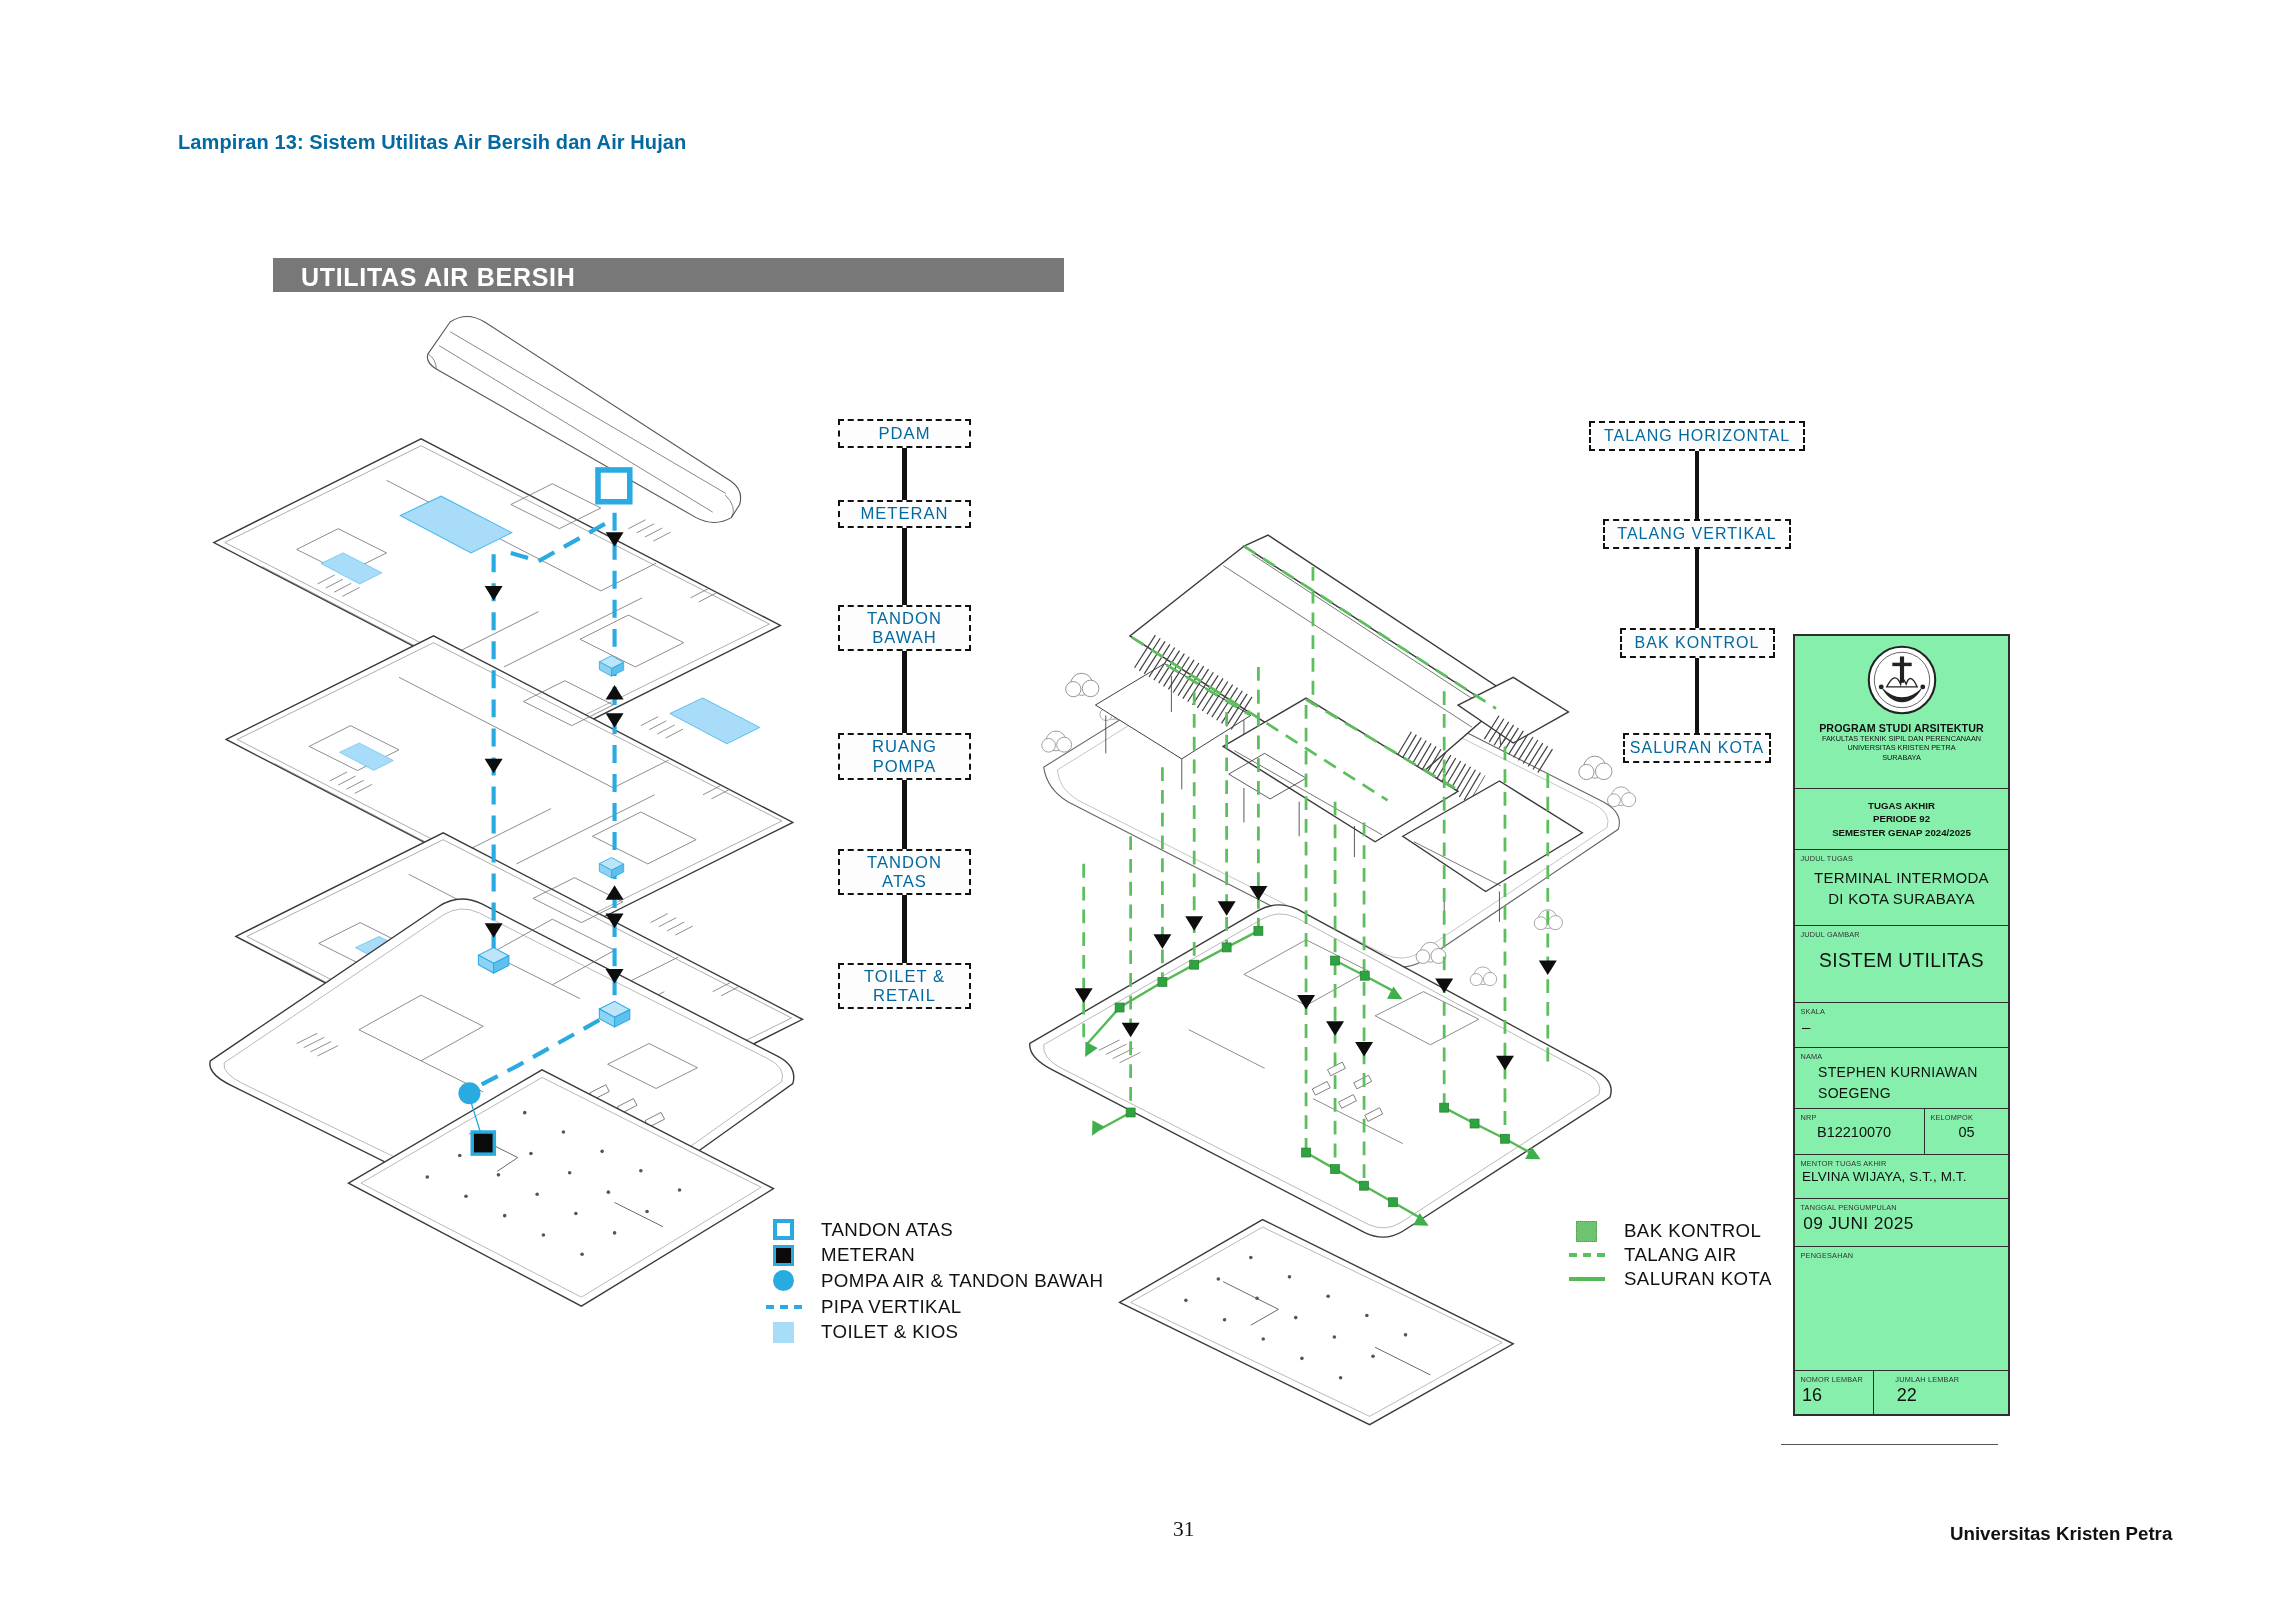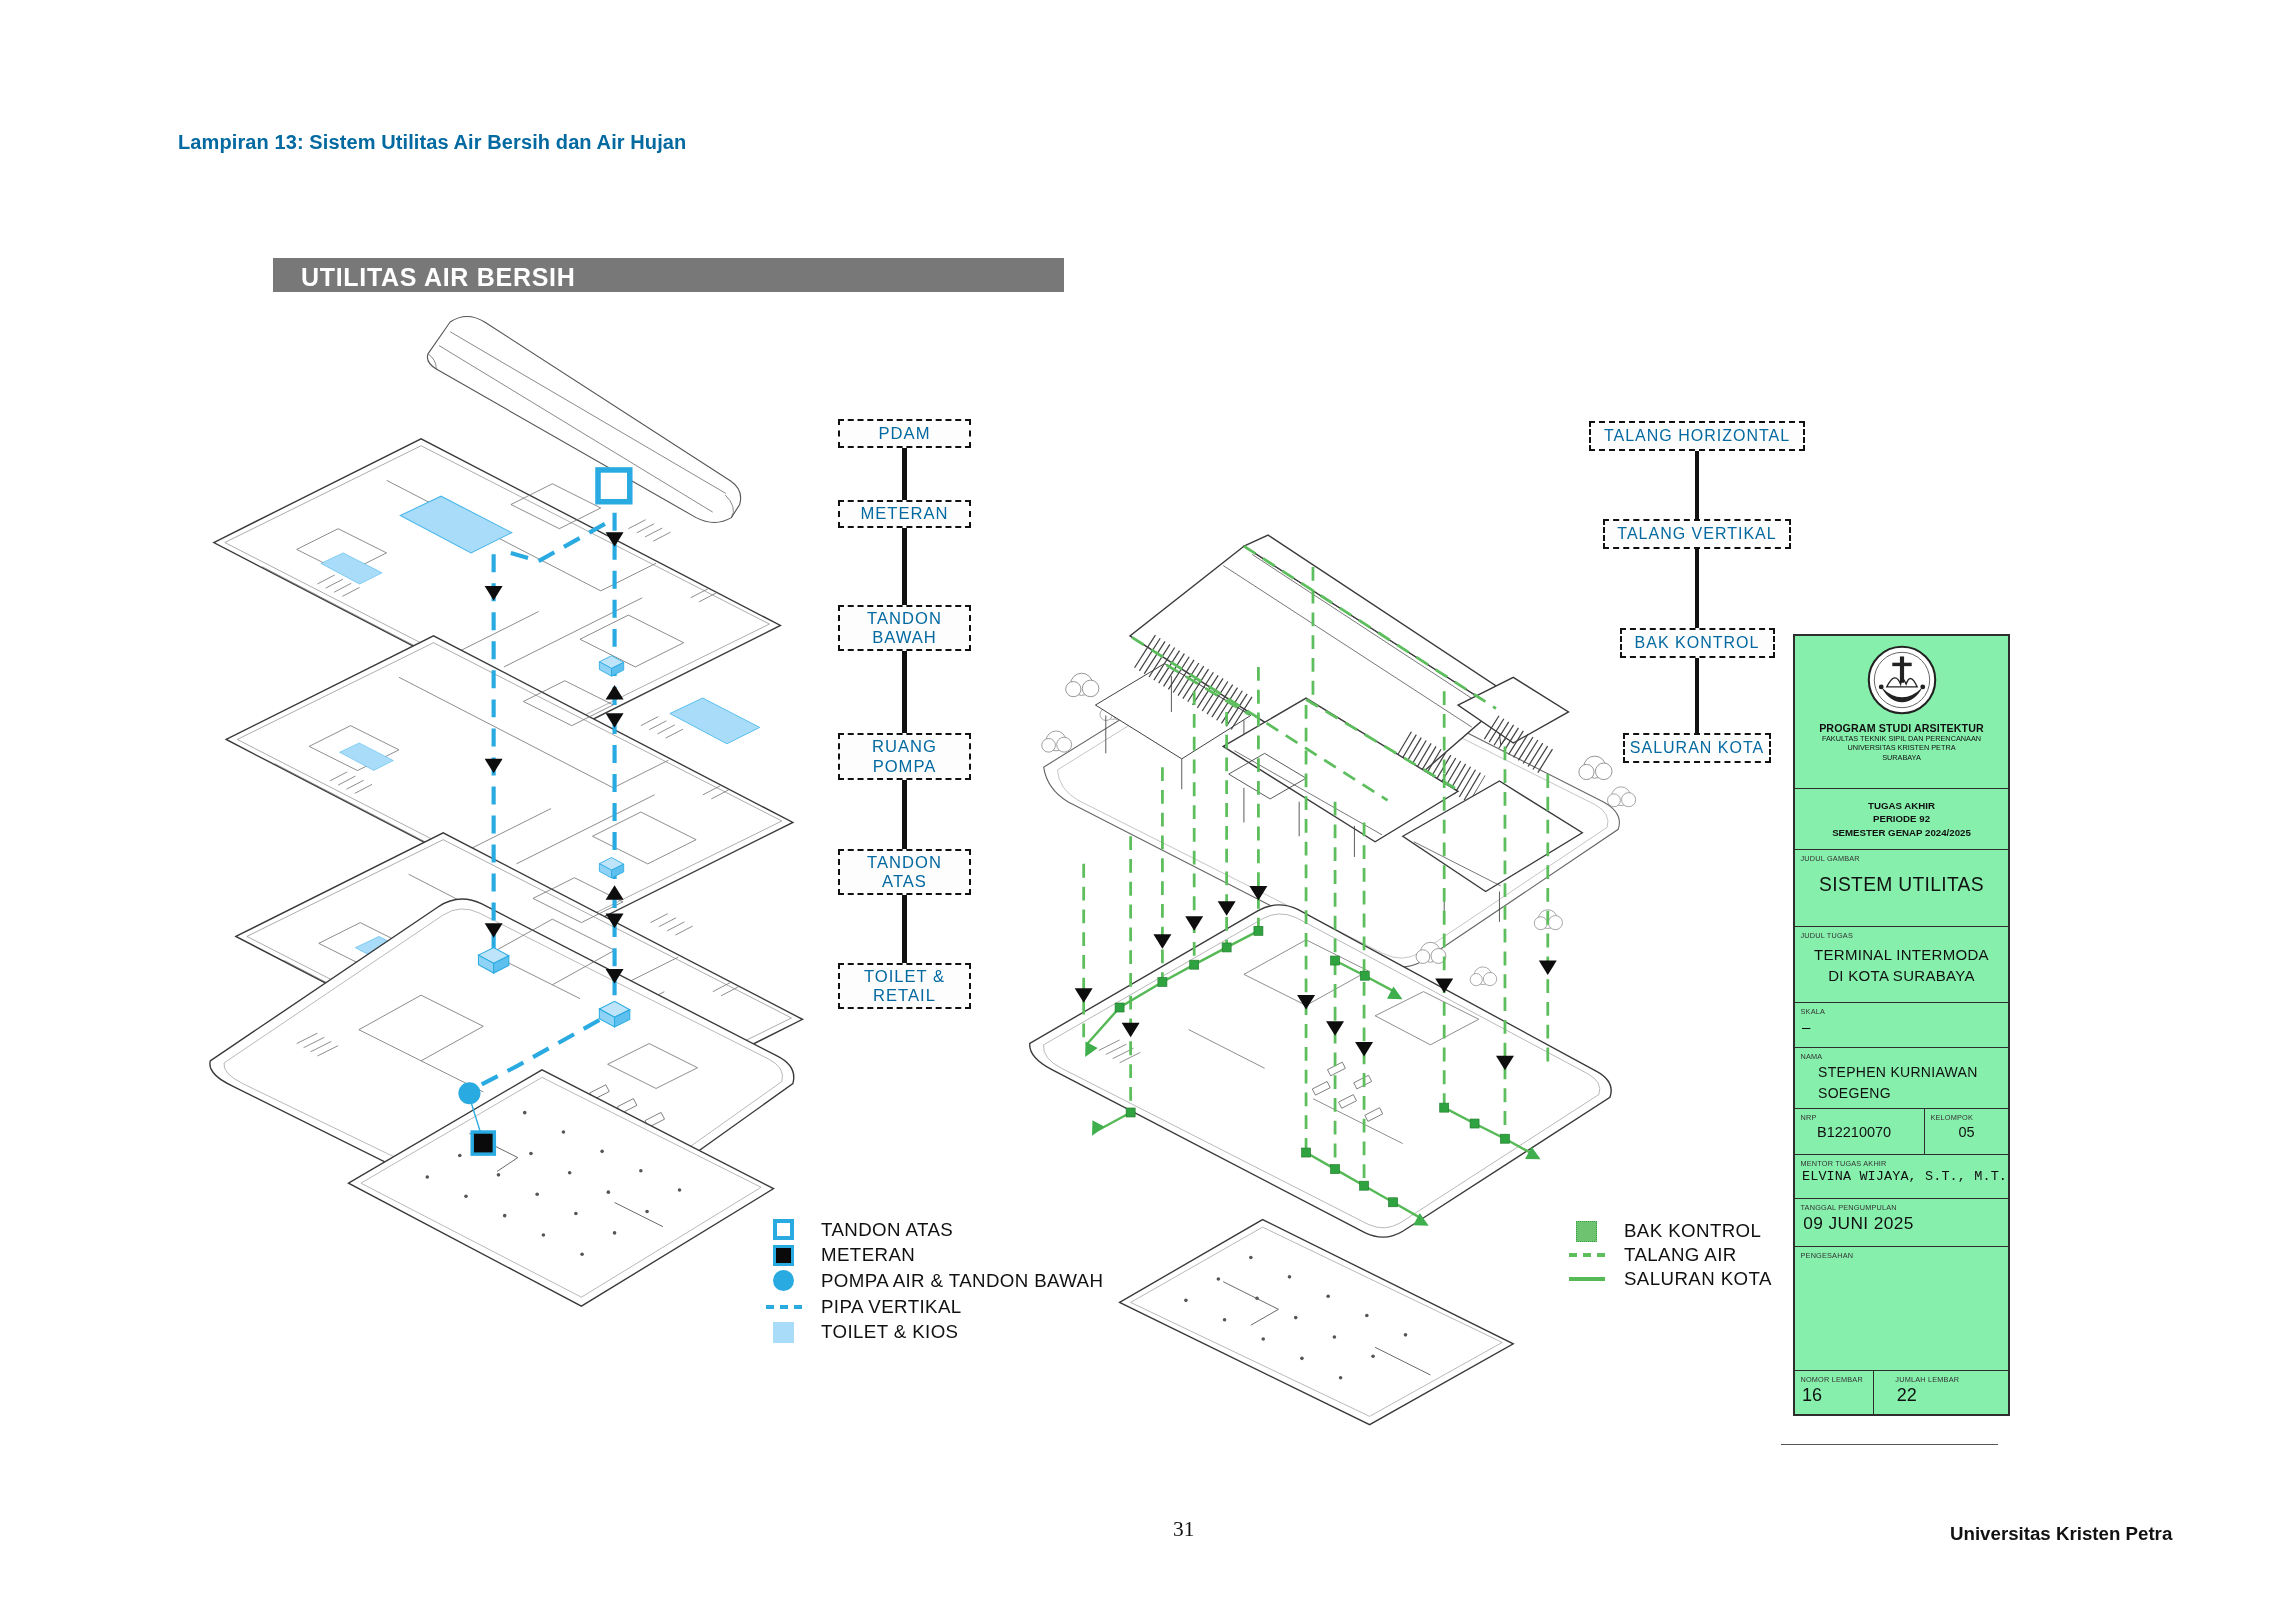--- a/index.html
+++ b/index.html
@@ -68,21 +68,21 @@
   #tb-skala { height:45px; }
   .tb-skala-val { font-size:15px; padding-left:7px; margin-top:2.8px; }
   #tb-nama { height:61px; }
   .tb-nama-val { font-size:14px; padding-left:23px; line-height:1.5; margin-top:1.4px; letter-spacing:0.3px; }
   #tb-nrp-row { height:46px; display:flex; }
   .tb-nrp-cell { width:61%; border-right:1.4px solid #2e2e2e; }
   .tb-kel-cell { width:39%; }
   .tb-id-val { font-size:14.5px; padding-left:22px; margin-top:2.8px; }
   .tb-kel-val { font-size:14.5px; text-align:center; margin-top:2.8px; }
   #tb-mentor { height:44px; }
-  .tb-mentor-val { font-size:13.5px; padding-left:7px; margin-top:1.4px; letter-spacing:0.1px;font-family:Liberation Mono, monospace; }
+  .tb-mentor-val { font-size:13.5px; padding-left:7px; margin-top:1.4px; letter-spacing:0.1px; }
   #tb-tanggal { height:48px; }
   .tb-tgl-val { font-size:17.3px; padding-left:8.3px; margin-top:1.4px; letter-spacing:0.4px; }
   #tb-pengesahan { height:124px; }
   #tb-lembar { height:44px; display:flex; border-bottom:none;gap:16px; }
   .tb-nl-cell { width:40%; border-right:1.4px solid #2e2e2e; }
   .tb-jl-cell { width:60%; }
   .tb-lembar-val { font-size:18px; padding-left:7px; margin-top:1.4px; }
   #tb-underline { left:1781px; top:1444px; width:217px; border-top:1.4px solid #555; height:0; }
 
   
@@ -503,30 +503,30 @@
       <div class="tb-program">PROGRAM STUDI ARSITEKTUR</div>
       <div class="tb-fac">FAKULTAS TEKNIK SIPIL DAN PERENCANAAN</div>
       <div class="tb-fac">UNIVERSITAS KRISTEN PETRA</div>
       <div class="tb-fac">SURABAYA</div>
     </div>
     <div class="tb-sec tb-center" id="tb-tugas">
       <div class="tb-tugas-line">TUGAS AKHIR</div>
       <div class="tb-tugas-line">PERIODE 92</div>
       <div class="tb-tugas-line">SEMESTER GENAP 2024/2025</div>
     </div>
-    <div class="tb-sec" id="tb-judul-gambar">
-      <div class="tb-label">JUDUL GAMBAR</div>
-      <div class="tb-gambar-val">SISTEM UTILITAS</div>
-    </div>
     <div class="tb-sec" id="tb-judul-tugas">
       <div class="tb-label">JUDUL TUGAS</div>
       <div class="tb-judul-val">
         <div>TERMINAL INTERMODA</div>
         <div>DI KOTA SURABAYA</div>
       </div>
+    </div>
+    <div class="tb-sec" id="tb-judul-gambar">
+      <div class="tb-label">JUDUL GAMBAR</div>
+      <div class="tb-gambar-val">SISTEM UTILITAS</div>
     </div>
     <div class="tb-sec" id="tb-skala">
       <div class="tb-label">SKALA</div>
       <div class="tb-skala-val">–</div>
     </div>
     <div class="tb-sec" id="tb-nama">
       <div class="tb-label">NAMA</div>
       <div class="tb-nama-val">
         <div>STEPHEN KURNIAWAN</div>
         <div>SOEGENG</div>

